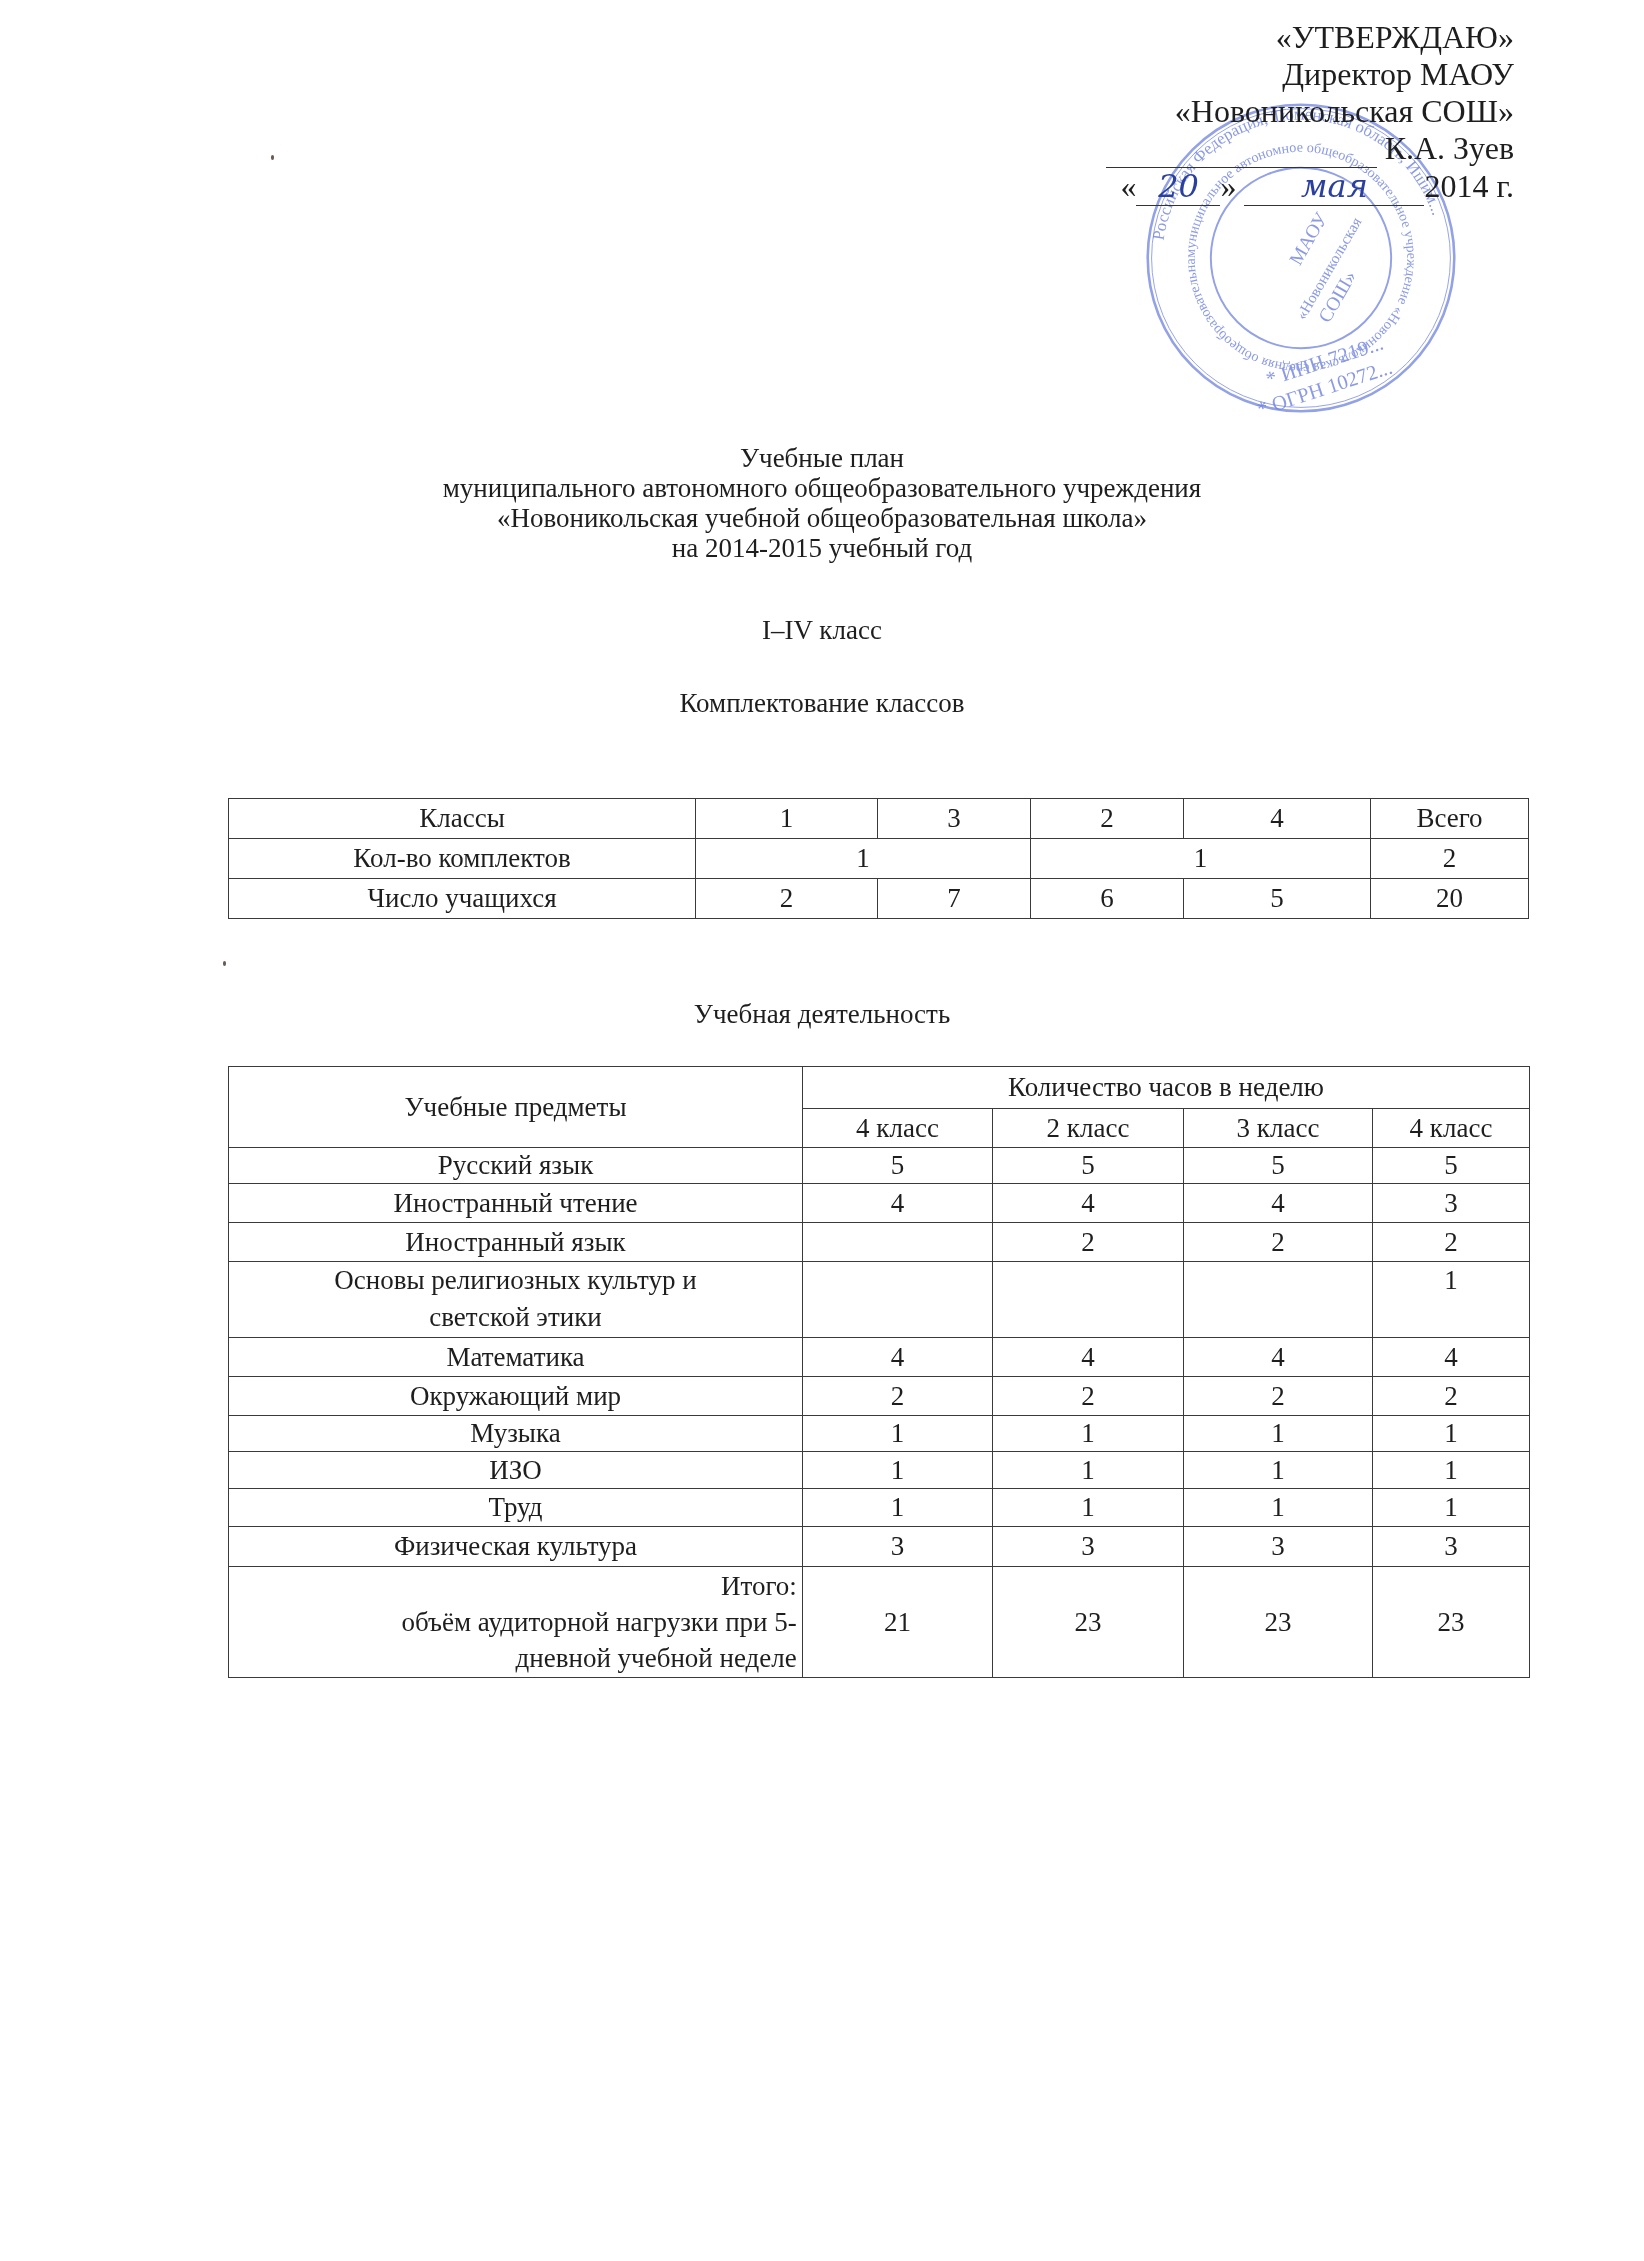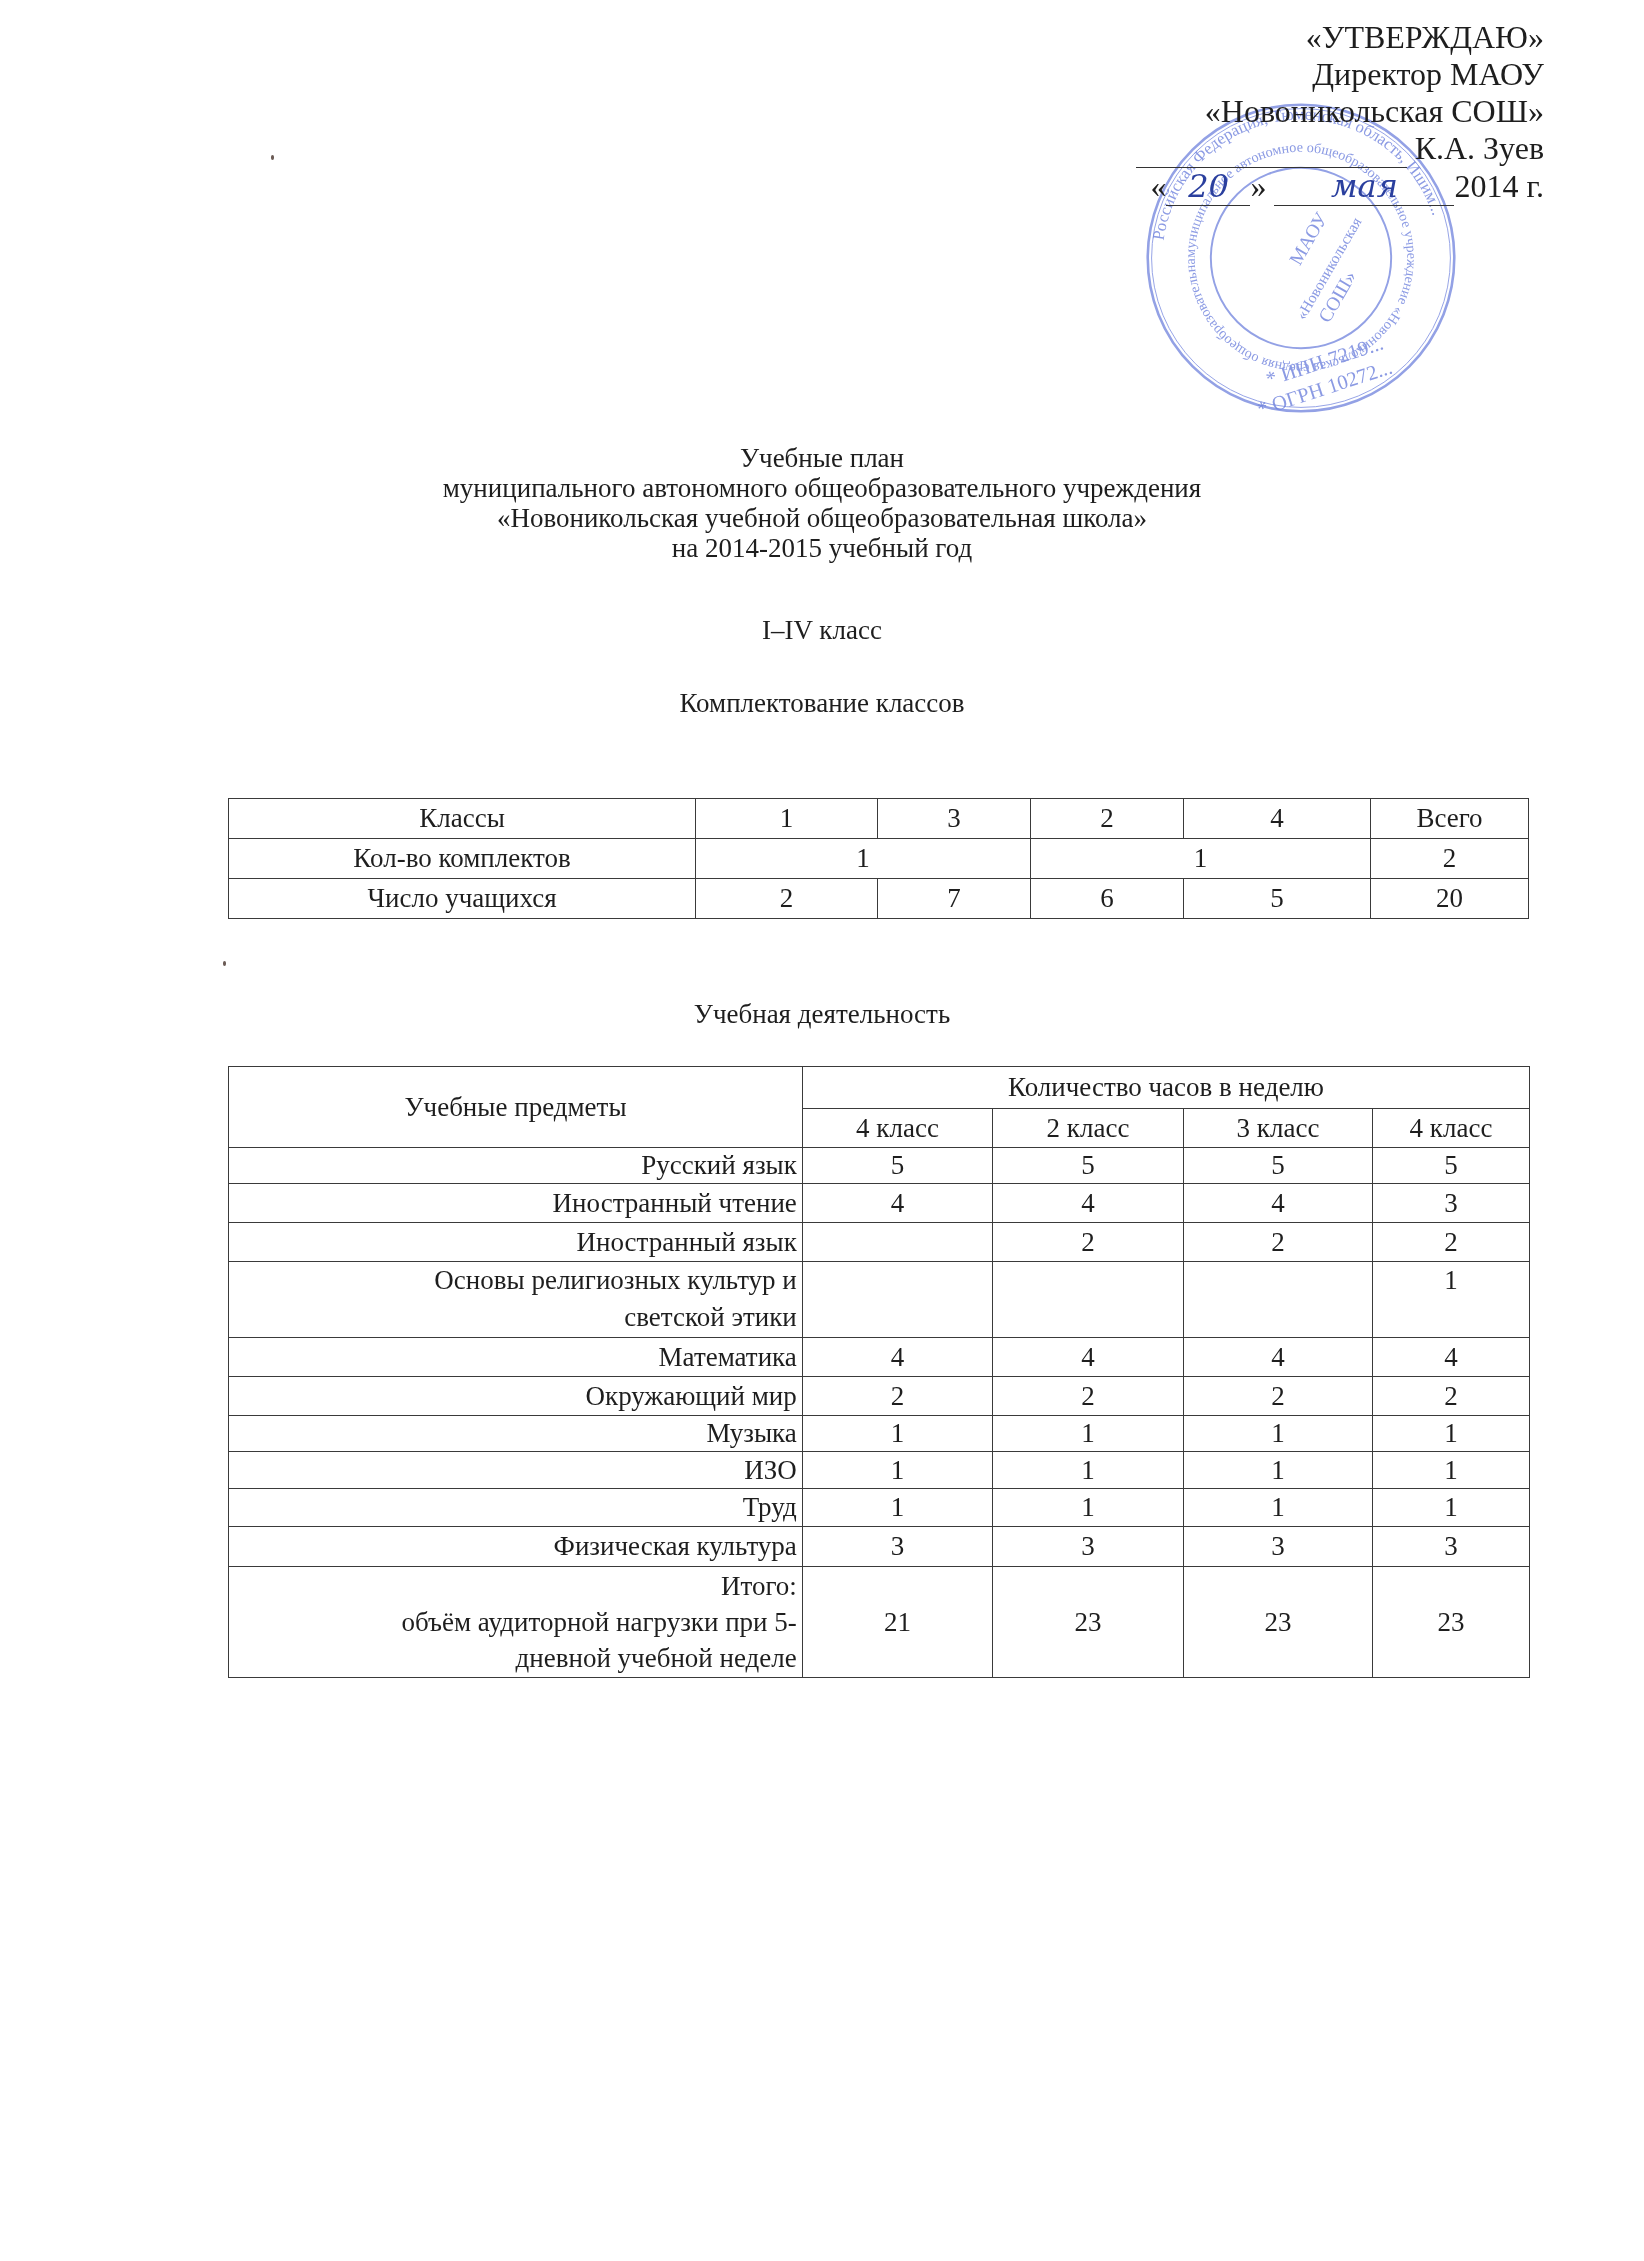--- a/index.html
+++ b/index.html
@@ -2,40 +2,40 @@
 <html style="font-size:10.3px"><head>
 <meta charset="utf-8">
 <style>
   html, body { margin: 0; padding: 0; background: #ffffff; }
   body {
     width: 1644px; height: 2261px; position: relative; overflow: hidden;
     font-family: "Liberation Serif", "DejaVu Serif", serif;
     color: #1e1e1e;
   }
   .approval {
-    position: absolute; right: 100px; top: 19.3px; width: 490px;
+    position: absolute; right: 130px; top: 19.3px; width: 490px;
     text-align: right; font-size: 32px; line-height: 37px; z-index: 2;
   }
   .approval div { white-space: nowrap; }
   .hw { font-family: "DejaVu Serif", serif; font-style: italic; color: #2a3f9e; font-size: 32px; }
   .uline { display: inline-block; border-bottom: 1.9px solid #333; }
   .stamp {
     position: absolute; left: 1140px; top: 97px; width: 322px; height: 322px; z-index: 1;
   }
   .center-block { position: absolute; left: 0; width: 1644px; text-align: center; font-size: 27px; line-height: 30px; }
   table.grid {
     position: absolute; border-collapse: collapse; table-layout: fixed;
     font-size: 27px;
   }
   table.grid td {
     border: 1.6px solid #3a3a3a; padding: 0 5.2px; vertical-align: middle;
     line-height: 35px;
   }
   .c { text-align: center; }
-  .l { text-align: right; }
+  .l { text-align: center; }
   .r { text-align: right; }
   .dot { position: absolute; width: 3.2px; height: 4.5px; background: #6b5b55; border-radius: 50%; }
 </style>
 </head>
 <body>
 
 <div class="dot" style="left:271px; top:155px;"></div>
 <div class="dot" style="left:223px; top:961px;"></div>
 
 <svg class="stamp" viewBox="0 0 500 500">

